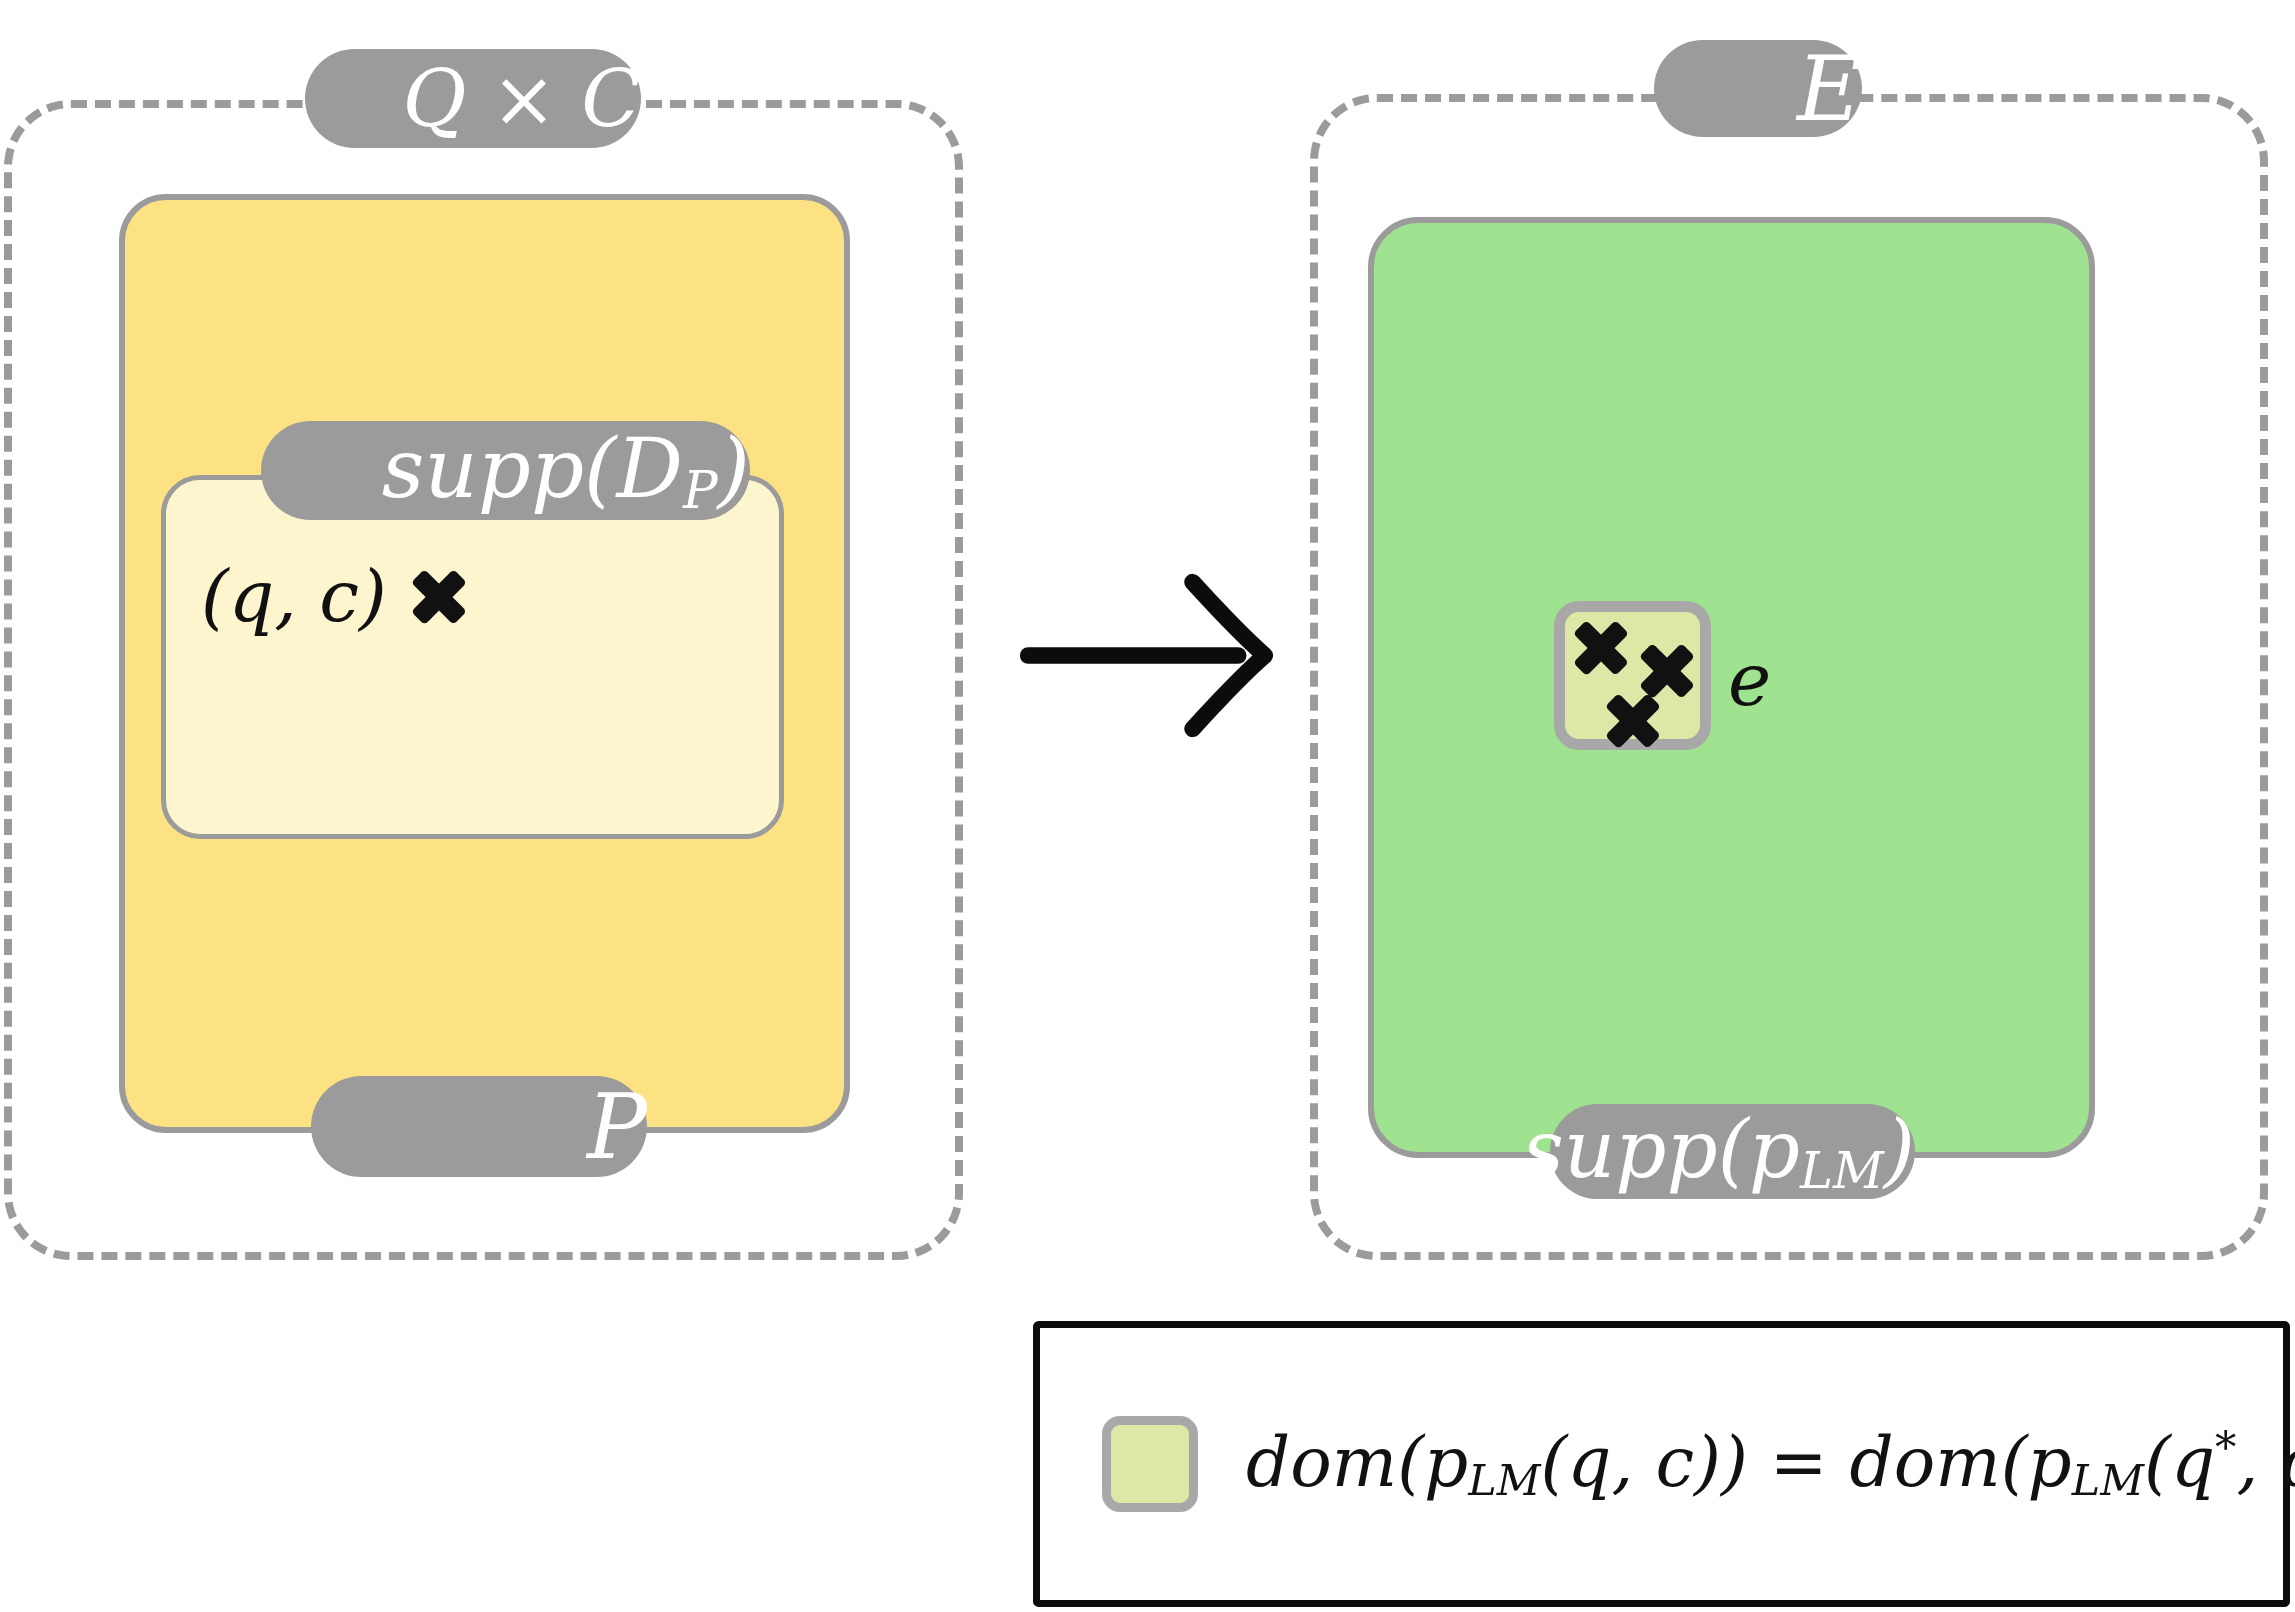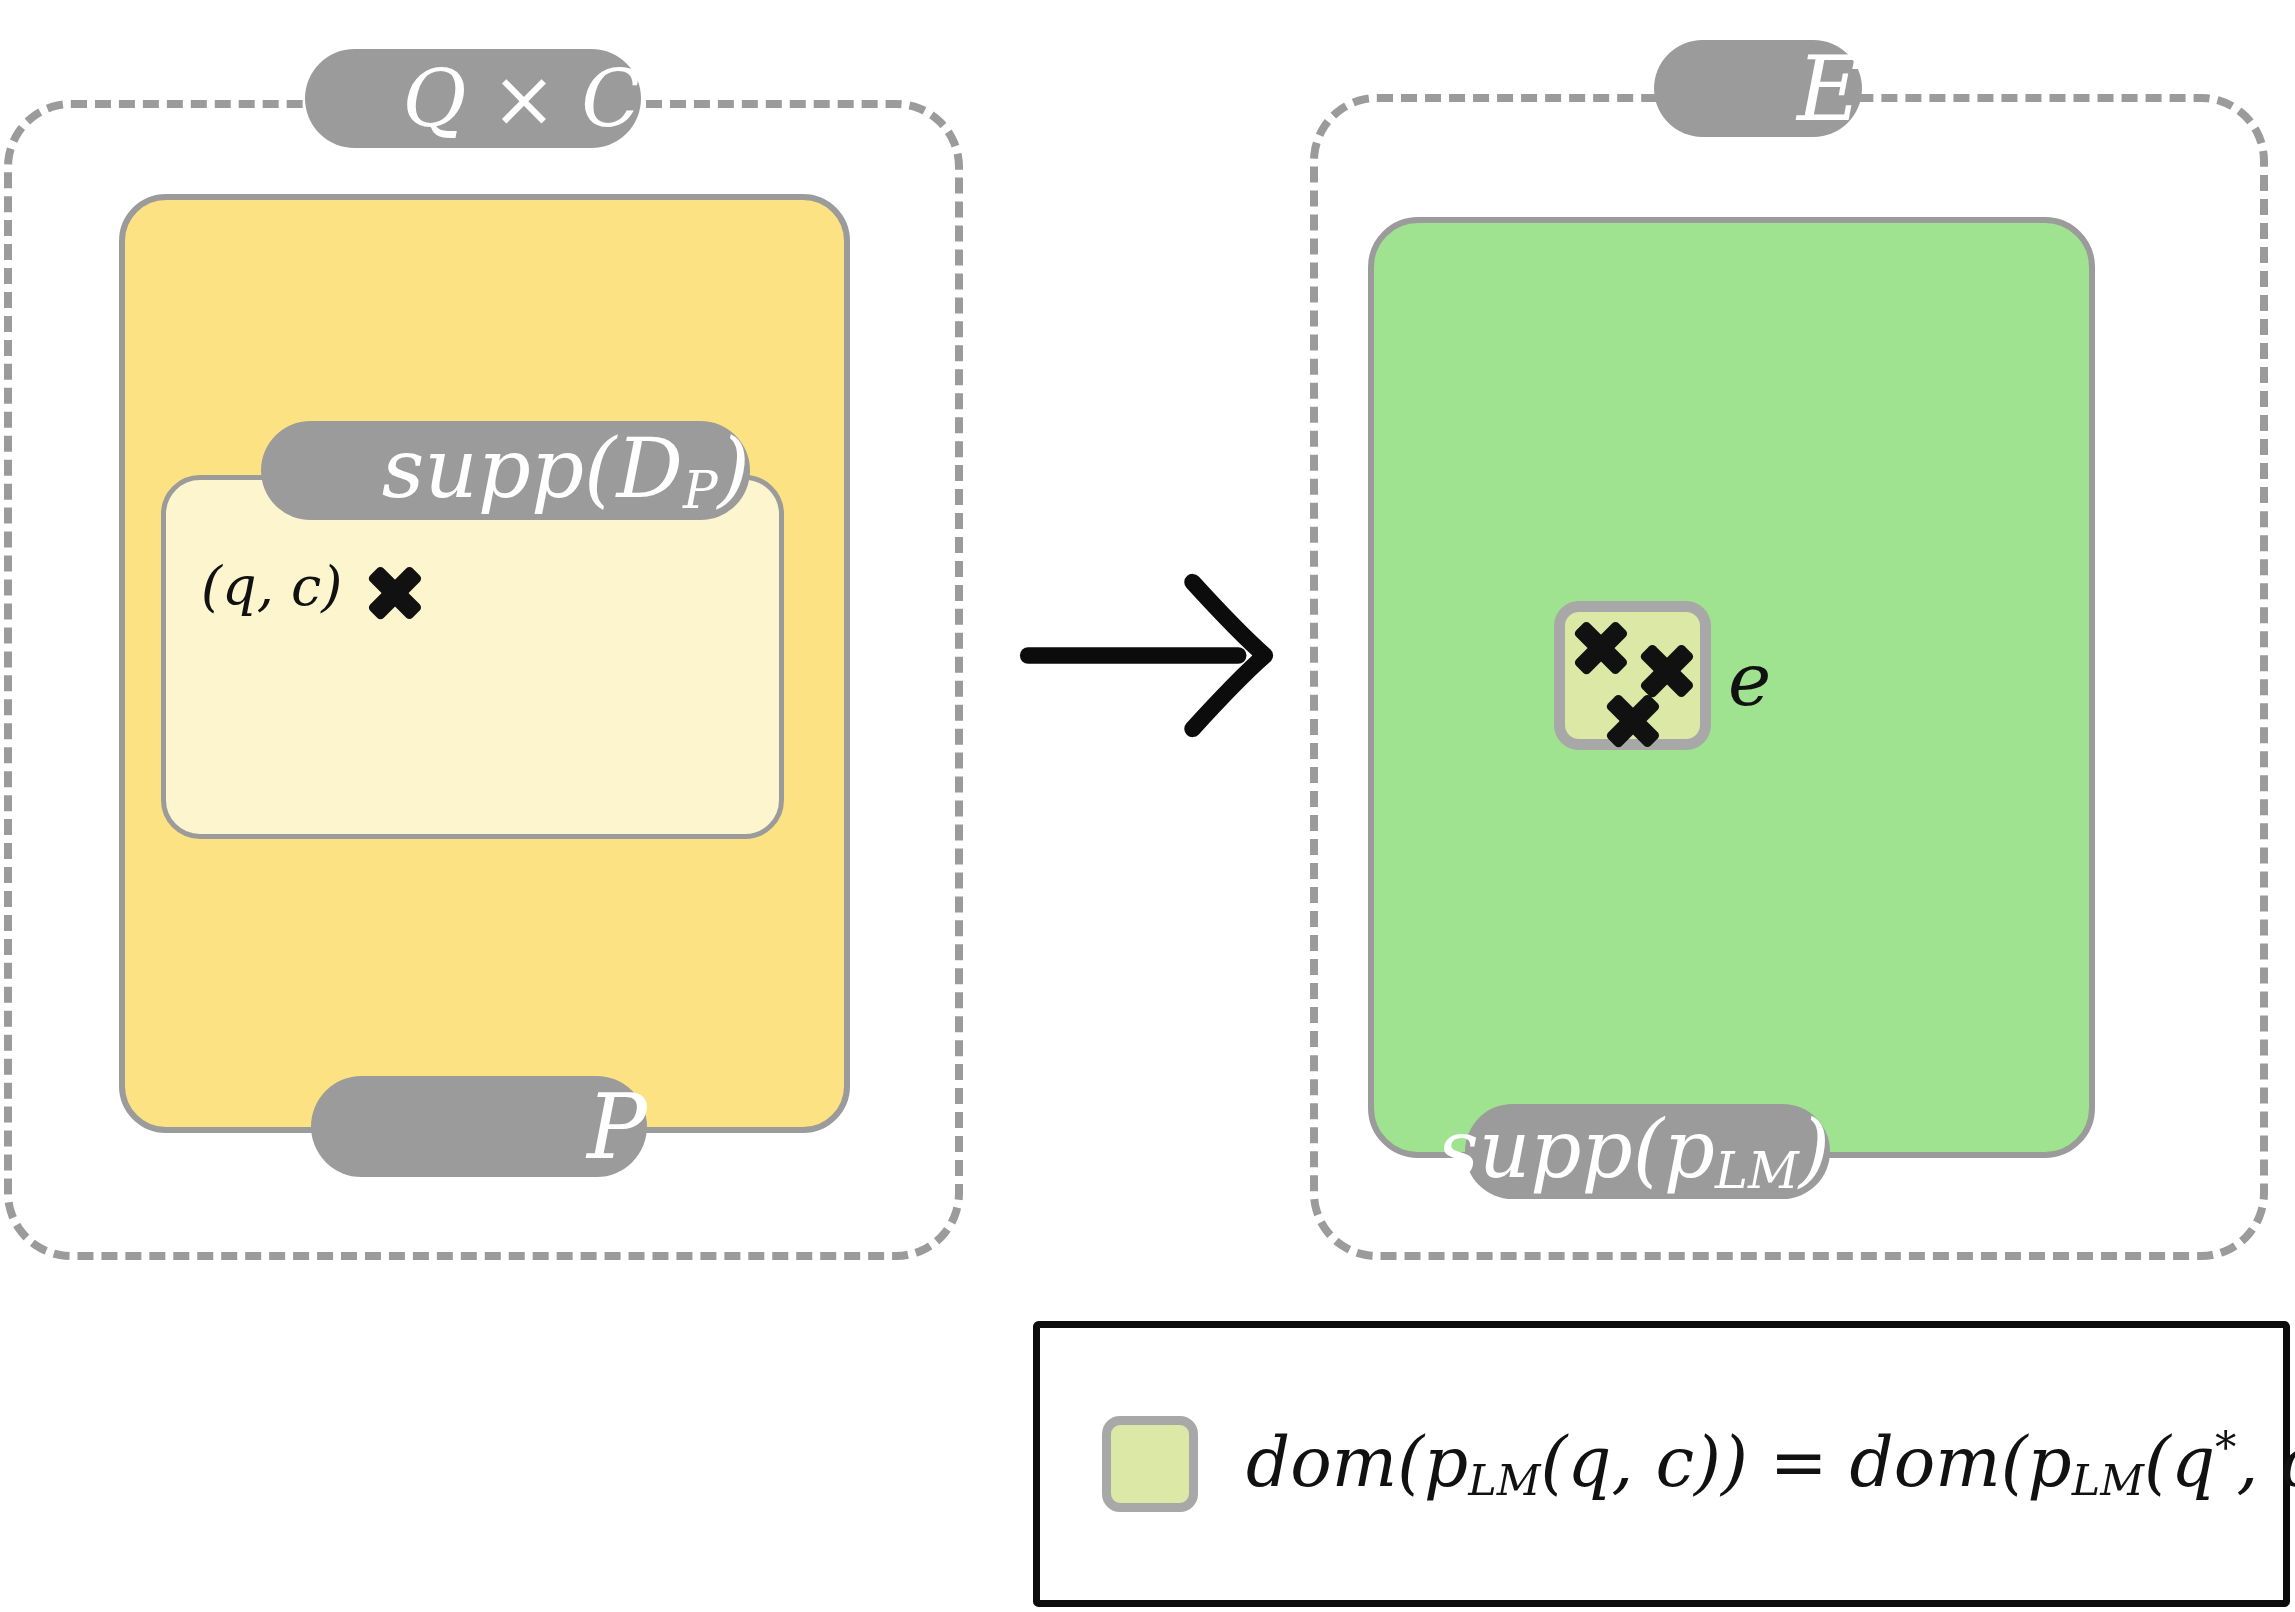--- a/index.html
+++ b/index.html
@@ -30,28 +30,28 @@
              border:11px solid #A8A8A8;border-radius:25px;z-index:3;}
 
   
   .pill{position:absolute;background:var(--gray);border-radius:555px;z-index:5;
         display:flex;align-items:center;justify-content:flex-end;
         color:#ffffff;font-style:italic;}
   #qc-pill{left:305px;top:49px;width:336px;height:99px;font-size:78px;}
   #supp-dp-pill{left:261px;top:421px;width:489px;height:99px;font-size:83px;}
   #p-pill{left:311px;top:1076px;width:336px;height:101px;font-size:89px;}
   #e-pill{left:1654px;top:40px;width:208px;height:97px;font-size:89px;}
-  #supp-plm-pill{left:1465px;top:1104px;width:365px;height:95px;font-size:80px;}
+  #supp-plm-pill{left:1550px;top:1104px;width:365px;height:95px;font-size:80px;}
 
   .math{font-style:italic;color:var(--ink);}
   .s{font-size:0.62em;vertical-align:-0.22em;}
   .sup{font-size:0.62em;vertical-align:0.55em;}
 
   
-  .point{position:absolute;z-index:6;display:flex;align-items:flex-end;gap:27px;font-size:54px;}
+  .point{position:absolute;z-index:6;display:flex;align-items:center;gap:27px;font-size:71px;}
   #point-qc{left:201px;top:555px;}
   #point-qprime{left:476px;top:717px;}
 
   
   .xmark{position:relative;width:51px;height:51px;flex:0 0 auto;}
   .xmark::before,.xmark::after{content:"";position:absolute;left:50%;top:50%;
     width:118%;height:37%;background:var(--ink);border-radius:4.4px;
     transform:translate(-50%,-50%) rotate(45deg);}
   .xmark::after{transform:translate(-50%,-50%) rotate(-45deg);}
   .xmark-abs{position:absolute;z-index:6;}

